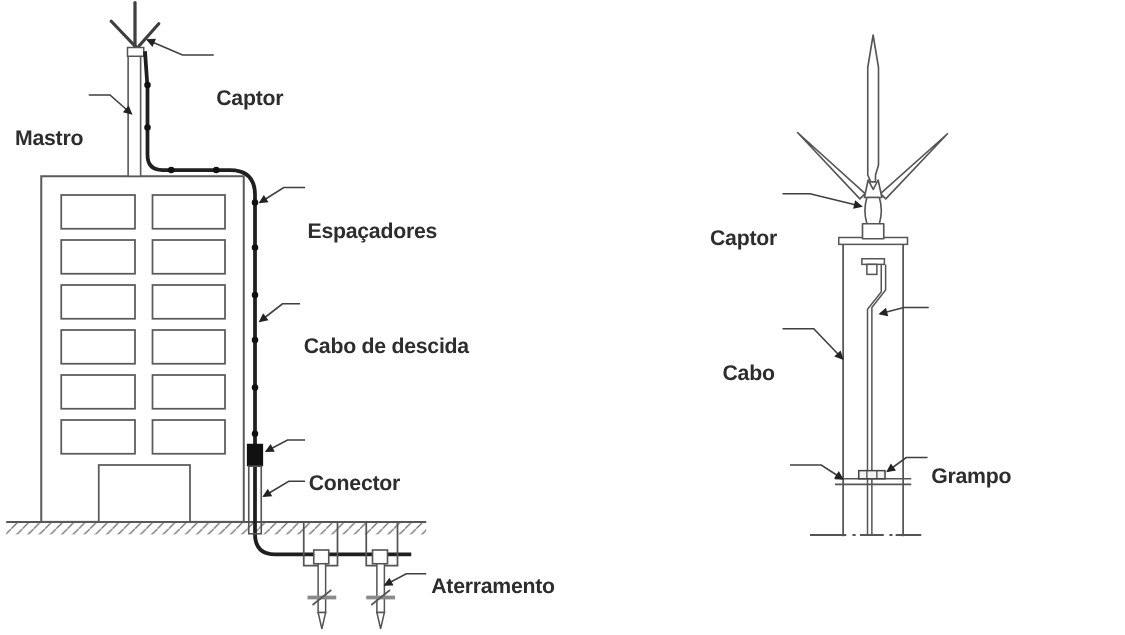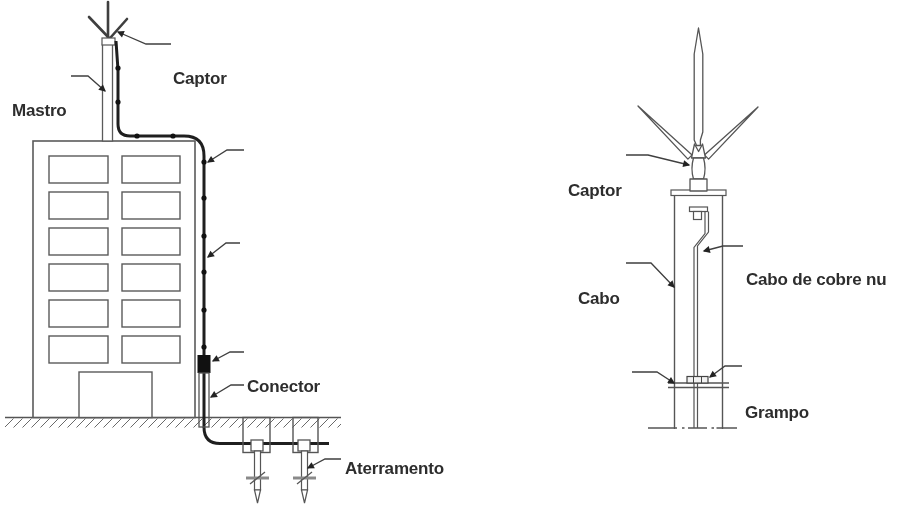--- a/index.html
+++ b/index.html
@@ -157,21 +157,22 @@
       <path d="M626,263 L651,263 L674,287" marker-end="url(#arr)"></path>
       <path d="M743,246 L723,246 L704,251" marker-end="url(#arr)"></path>
       <path d="M632,372 L657,372 L674,383" marker-end="url(#arr)"></path>
       <path d="M742,366 L725,366 L710,377" marker-end="url(#arr)"></path>
     </g>
   </g>
 </svg>
 
 <div class="lbl" style="left:12px;top:66px">Mastro</div>
 <div class="lbl" style="left:173px;top:34px">Captor</div>
+<div class="lbl" style="left:246px;top:140px">Espaçadores</div>
+<div class="lbl" style="left:243px;top:232px">Cabo de descida</div>
 <div class="lbl" style="left:247px;top:342px">Conector</div>
 <div class="lbl" style="left:345px;top:424px">Aterramento</div>
 
 <div class="lbl" style="left:568px;top:146px">Captor</div>
 <div class="lbl" style="left:578px;top:254px">Cabo</div>
-<div class="lbl" style="left:746px;top:235px">Cabo de cobre nu</div>
-<div class="lbl" style="left:745px;top:368px">Grampo</div>
+<div class="lbl" style="left:745px;top:336px">Grampo</div>
 
 </div>
 
 </body></html>

